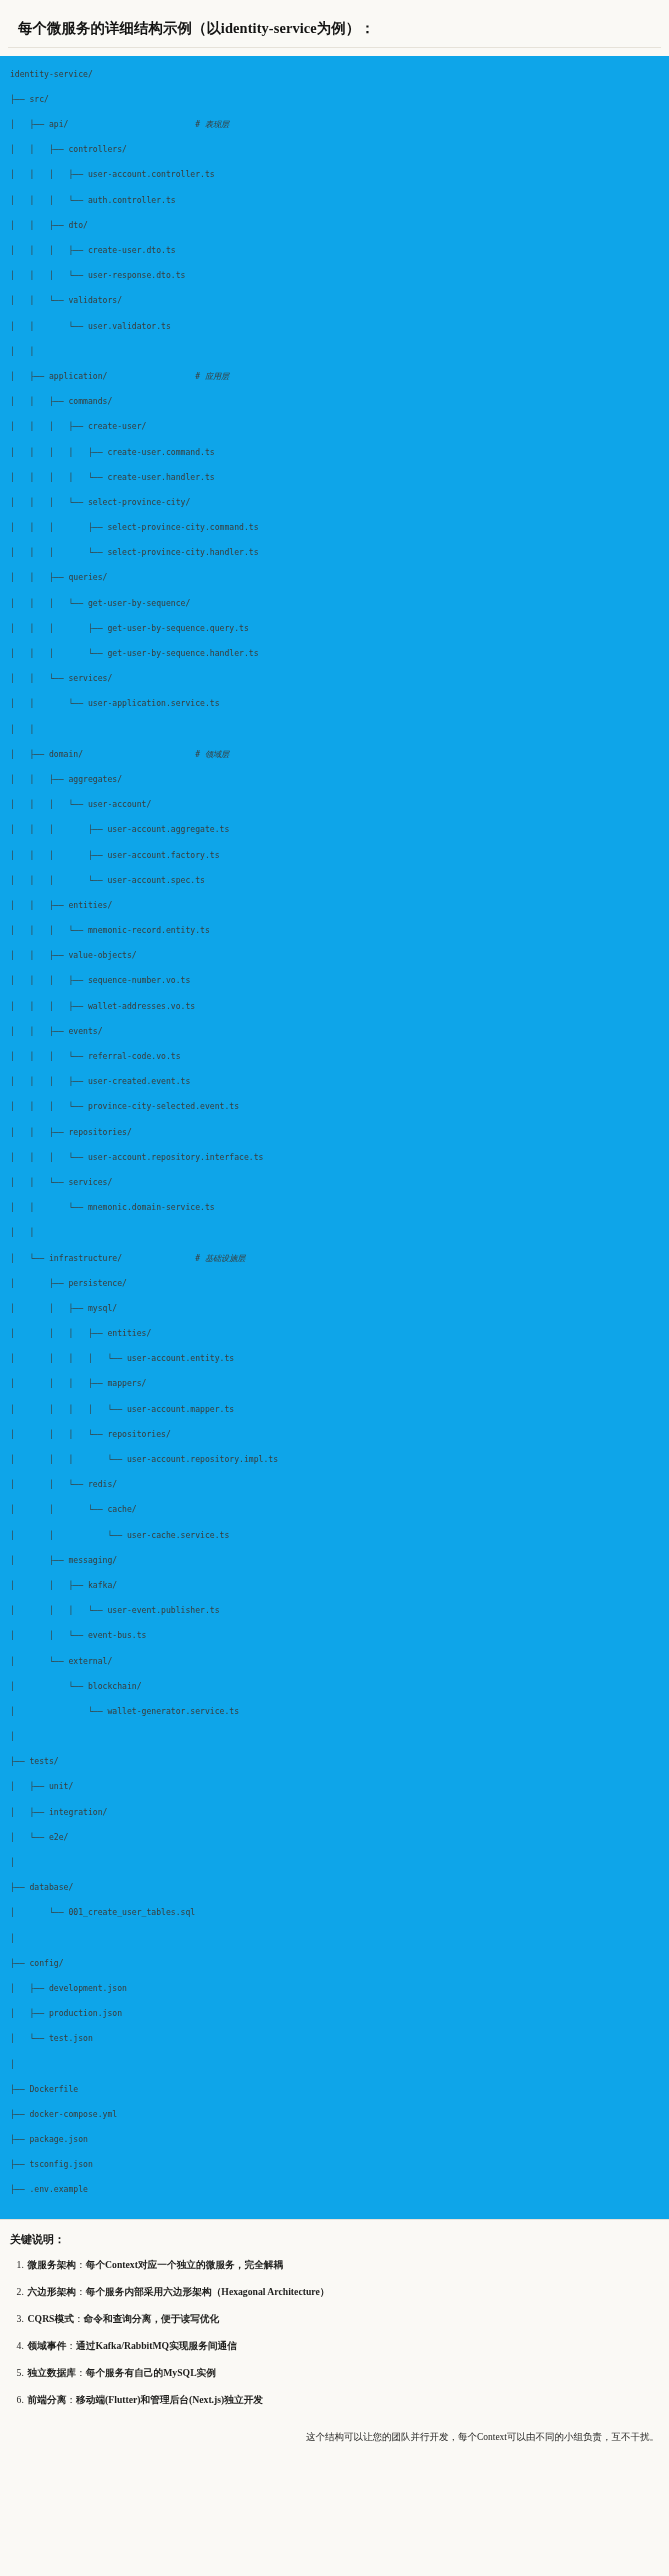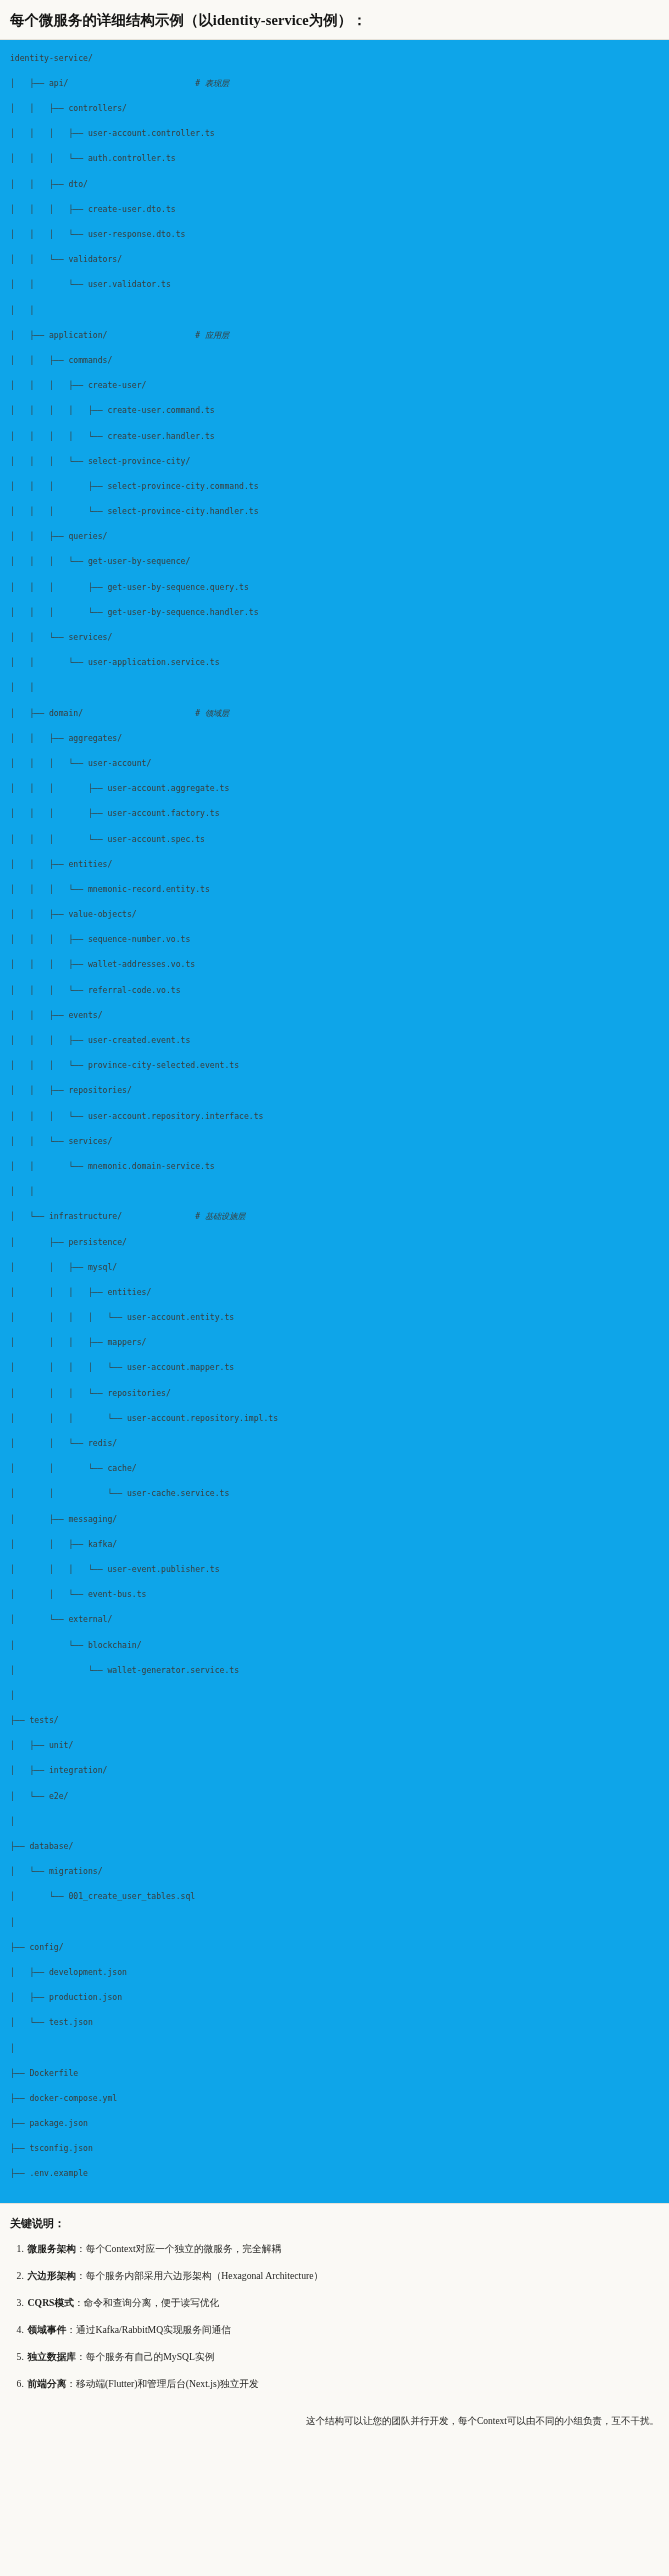--- a/index.html
+++ b/index.html
@@ -21,21 +21,21 @@
     padding: 0;
   }
   
   .doc-heading {
     font-family: "Liberation Serif", serif;
     font-weight: bold;
     font-size: 14.4px;
     line-height: 1.35;
     color: #141413;
     padding: 10.6px 10px 9.4px 10px;
-    margin: 0;
+    margin: 8px;
     border-bottom: 0.6px solid #e6e2d9;
     letter-spacing: 0.1px;
   }
   
   .codeblock {
     background: #0ea5e9;
     padding: 11.3px 10px 10px 10px;
     margin: 0;
     border-bottom: 0.6px solid #e6e2d9;
   }
@@ -86,41 +86,42 @@
     font-family: "Liberation Serif", serif;
     font-size: 9.7px;
   }
   .note-term {
     font-weight: bold;
   }
   .note-sep {
     font-weight: normal;
   }
   .note-desc {
-    font-weight: normal;
+    font-weight: bold;
   }
   .closing {
     font-family: "Liberation Serif", serif;
     font-size: 9.5px;
     color: #1f1f1d;
     line-height: 1.6;
     padding: 3.8px 10px 13.8px 10px;
     margin: 0;
     text-align: right;
   }
 </style>
 </head>
 <body>
 
 <div class="page">
 
   <h1 class="doc-heading">每个微服务的详细结构示例（以identity-service为例）：</h1>
 
   <div class="codeblock">
     <pre class="tree"><code id="tree-code"><span class="row">identity-service/</span>
+<span class="row">├── src/</span>
 <span class="row"><span>│   ├── api/                          </span><span class="cmt"># 表现层</span></span>
 <span class="row">│   │   ├── controllers/</span>
 <span class="row">│   │   │   ├── user-account.controller.ts</span>
 <span class="row">│   │   │   └── auth.controller.ts</span>
 <span class="row">│   │   ├── dto/</span>
 <span class="row">│   │   │   ├── create-user.dto.ts</span>
 <span class="row">│   │   │   └── user-response.dto.ts</span>
 <span class="row">│   │   └── validators/</span>
 <span class="row">│   │       └── user.validator.ts</span>
 <span class="row">│   │</span>
@@ -143,22 +144,22 @@
 <span class="row">│   │   ├── aggregates/</span>
 <span class="row">│   │   │   └── user-account/</span>
 <span class="row">│   │   │       ├── user-account.aggregate.ts</span>
 <span class="row">│   │   │       ├── user-account.factory.ts</span>
 <span class="row">│   │   │       └── user-account.spec.ts</span>
 <span class="row">│   │   ├── entities/</span>
 <span class="row">│   │   │   └── mnemonic-record.entity.ts</span>
 <span class="row">│   │   ├── value-objects/</span>
 <span class="row">│   │   │   ├── sequence-number.vo.ts</span>
 <span class="row">│   │   │   ├── wallet-addresses.vo.ts</span>
+<span class="row">│   │   ├── events/</span>
 <span class="row">│   │   │   └── referral-code.vo.ts</span>
-<span class="row">│   │   ├── events/</span>
 <span class="row">│   │   │   ├── user-created.event.ts</span>
 <span class="row">│   │   │   └── province-city-selected.event.ts</span>
 <span class="row">│   │   ├── repositories/</span>
 <span class="row">│   │   │   └── user-account.repository.interface.ts</span>
 <span class="row">│   │   └── services/</span>
 <span class="row">│   │       └── mnemonic.domain-service.ts</span>
 <span class="row">│   │</span>
 <span class="row"><span>│   └── infrastructure/               </span><span class="cmt"># 基础设施层</span></span>
 <span class="row">│       ├── persistence/</span>
 <span class="row">│       │   ├── mysql/</span>
@@ -178,21 +179,20 @@
 <span class="row">│       └── external/</span>
 <span class="row">│           └── blockchain/</span>
 <span class="row">│               └── wallet-generator.service.ts</span>
 <span class="row">│</span>
 <span class="row">├── tests/</span>
 <span class="row">│   ├── unit/</span>
 <span class="row">│   ├── integration/</span>
 <span class="row">│   └── e2e/</span>
 <span class="row">│</span>
 <span class="row">├── database/</span>
-<span class="row">│   └── migrations/</span>
 <span class="row">│       └── 001_create_user_tables.sql</span>
 <span class="row">│</span>
 <span class="row">├── config/</span>
 <span class="row">│   ├── development.json</span>
 <span class="row">│   ├── production.json</span>
 <span class="row">│   └── test.json</span>
 <span class="row">│</span>
 <span class="row">├── Dockerfile</span>
 <span class="row">├── docker-compose.yml</span>
 <span class="row">├── package.json</span>

